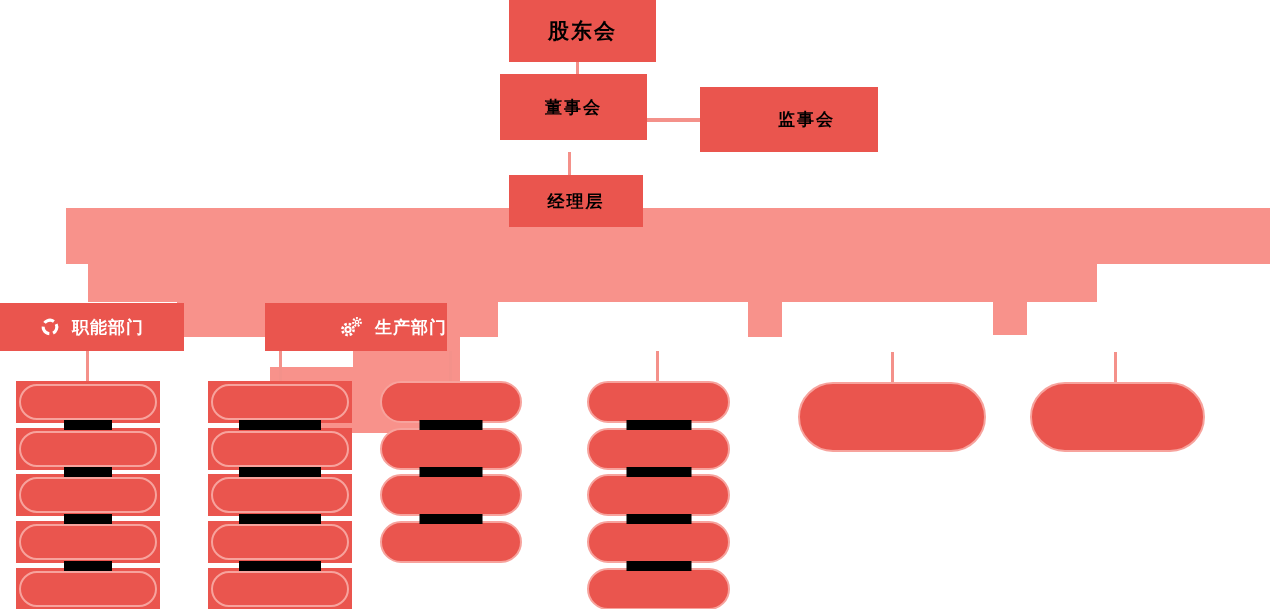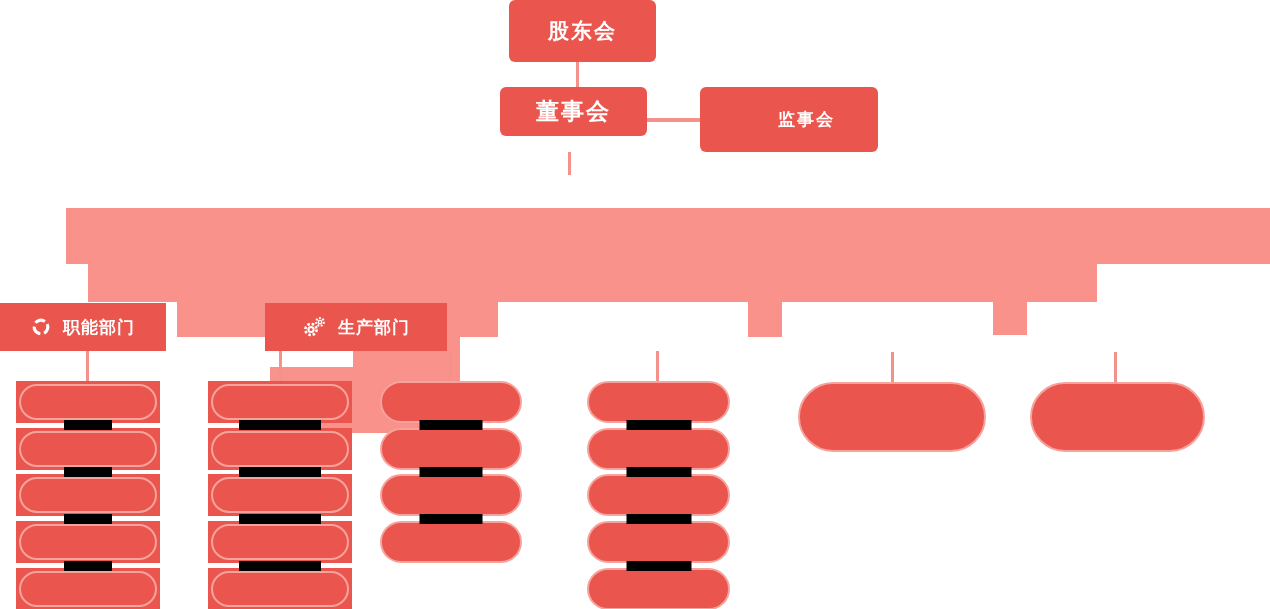--- a/index.html
+++ b/index.html
@@ -23,35 +23,35 @@
   .v2{left:568px;top:152px;width:3px;height:23px;}
   .tick{position:absolute;width:3px;background:var(--line);}
   .t1{left:86px;top:351px;height:30px;}
   .t2{left:279px;top:351px;height:30px;}
   .t3{left:449px;top:351px;height:30px;}
   .t4{left:656px;top:351px;height:30px;}
   .t5{left:891px;top:352px;height:30px;}
   .t6{left:1114px;top:352px;height:30px;}
   
   .node{
-    position:absolute;background:var(--red);color:#ffffff;font-weight:bold;
-    display:flex;align-items:center;justify-content:center;letter-spacing:2px;border-radius:6px;
+    position:absolute;background:var(--red);color:#000000;font-weight:bold;
+    display:flex;align-items:center;justify-content:center;letter-spacing:2px;
   }
   .n-shareholders{left:509px;top:0;width:147px;height:62px;font-size:21px;}
-  .n-board{left:500px;top:87px;width:147px;height:49px;font-size:23px;}
+  .n-board{left:500px;top:74px;width:147px;height:66px;font-size:17px;}
   .n-supervisory{left:700px;top:87px;width:143px;height:65px;font-size:17px;padding-left:35px;}
   .n-management{left:509px;top:175px;width:134px;height:52px;font-size:17px;}
   
   .hdr{
     position:absolute;top:303px;height:48px;background:var(--red);color:#fff;
     font-weight:bold;font-size:17px;display:flex;align-items:center;
     justify-content:center;gap:12px;letter-spacing:1px;
   }
-  .hdr1{left:0;width:166px;}
-  .hdr2{left:265px;width:182px;}
+  .hdr1{left:0;width:184px;}
+  .hdr2{left:265px;width:182px;justify-content:flex-end;}
   .hdr3{left:570px;width:178px;}
   .hdr4{left:782px;width:211px;gap:34px;}
   .hdr5{left:1027px;width:179px;}
   .hdr .ic{flex:0 0 auto;display:block;}
   
   .col{position:absolute;top:381px;}
   .c1{left:16px;width:144px;height:228px;}
   .c2{left:208px;width:144px;height:228px;}
   .c3{left:380px;width:142px;height:228px;}
   .c4{left:587px;width:143px;height:228px;}
@@ -90,20 +90,23 @@
   <div class="tick t6"></div>
 
   <div class="node n-shareholders">
     <span>股东会</span>
   </div>
   <div class="node n-board">
     <span>董事会</span>
   </div>
   <div class="node n-supervisory">
     <span>监事会</span>
+  </div>
+  <div class="node n-management">
+    <span>经理层</span>
   </div>
 
   <div class="hdr hdr1">
     <svg class="ic" width="20" height="20" viewBox="0 0 22 22">
       <circle cx="11" cy="11" r="7.5" fill="none" stroke="#fff" stroke-width="3.4" stroke-dasharray="11.5 4.2" stroke-linecap="butt" transform="rotate(-25 11 11)"></circle>
     </svg>
     <span>职能部门</span>
   </div>
 
   <div class="hdr hdr2">

